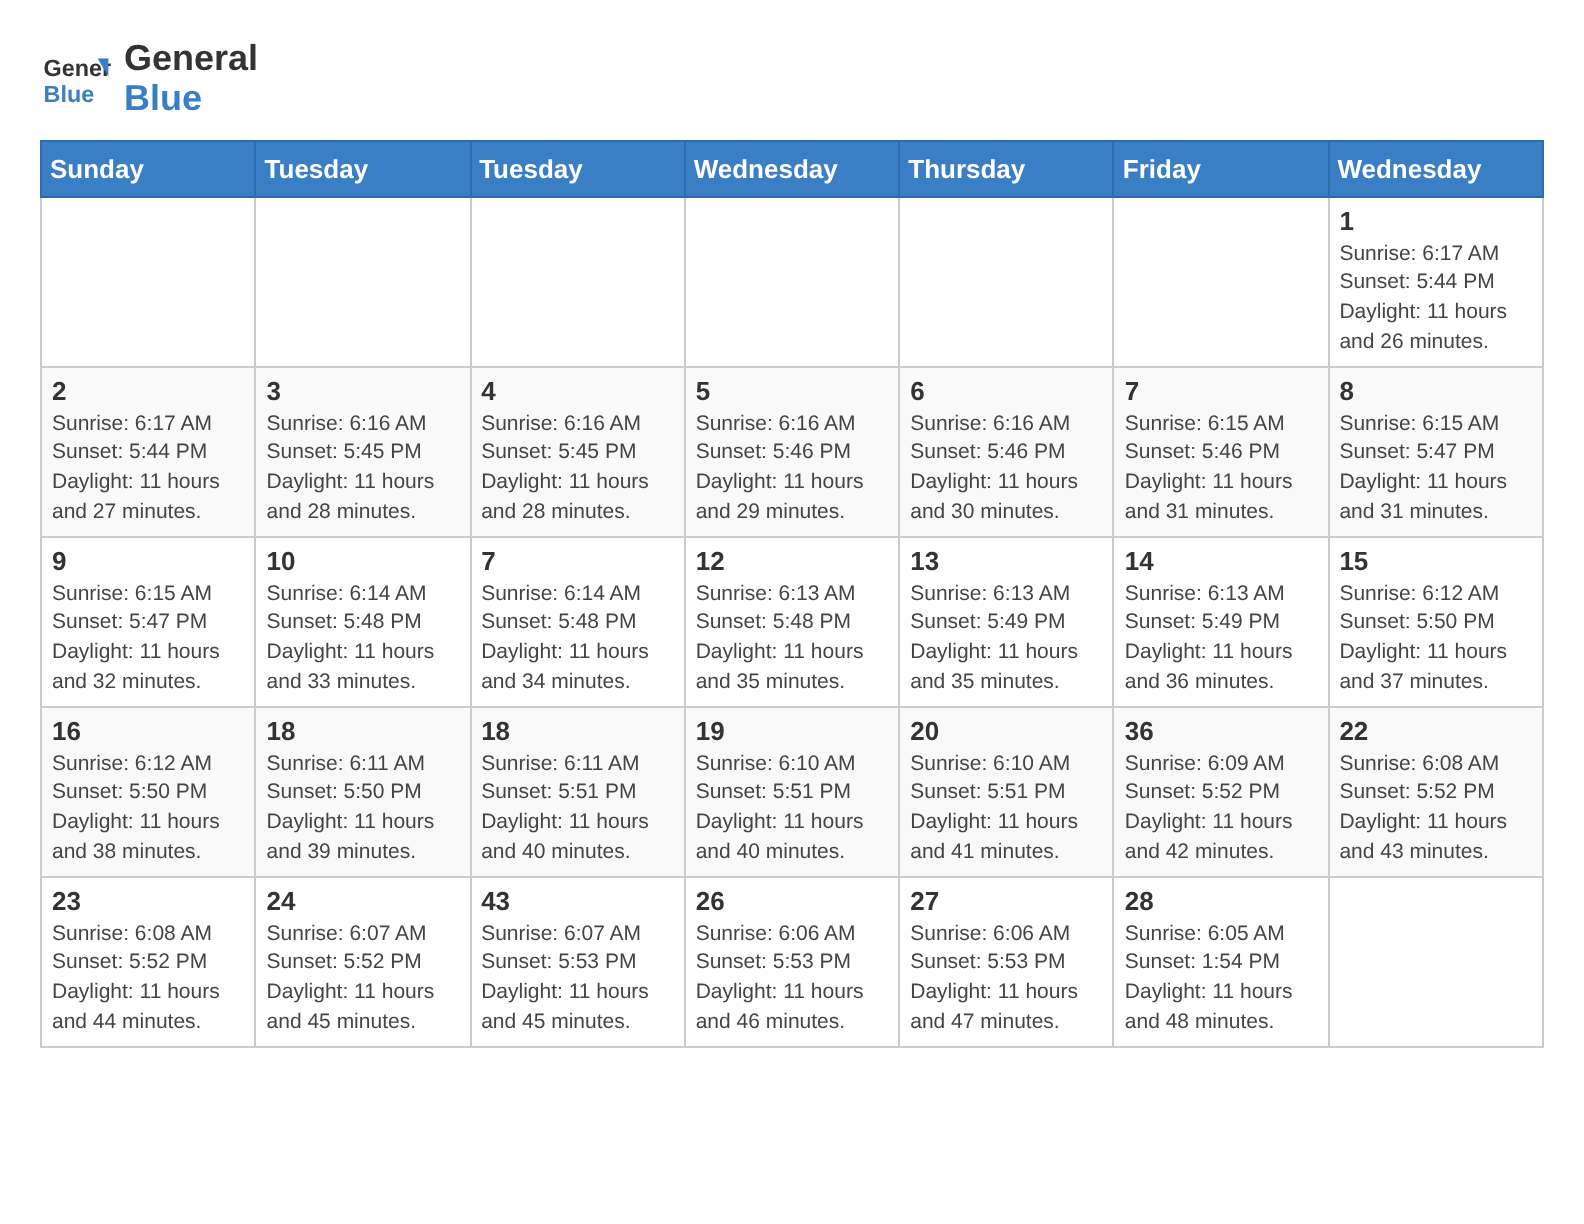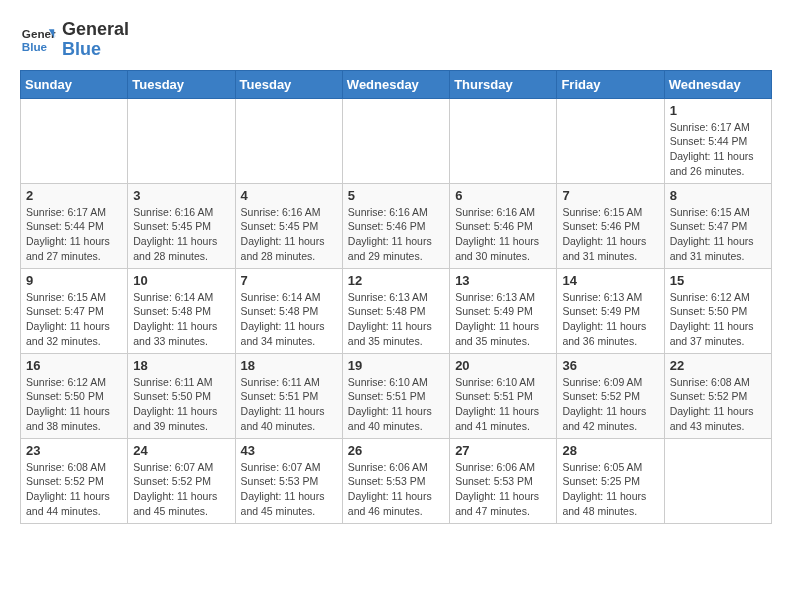--- a/index.html
+++ b/index.html
@@ -298,19 +298,19 @@
         </td>
         <td>
           <span class="day-number">27</span>
           <div class="day-info" style="white-space: pre-line;">Sunrise: 6:06 AM
 Sunset: 5:53 PM
 Daylight: 11 hours and 47 minutes.</div>
         </td>
         <td>
           <span class="day-number">28</span>
           <div class="day-info" style="white-space: pre-line;">Sunrise: 6:05 AM
-Sunset: 5:25 PM
+Sunset: 1:54 PM
 Daylight: 11 hours and 48 minutes.</div>
         </td>
         <td class="empty-cell"></td>
       </tr>
     </tbody>
 </table>
 
 </body></html>

